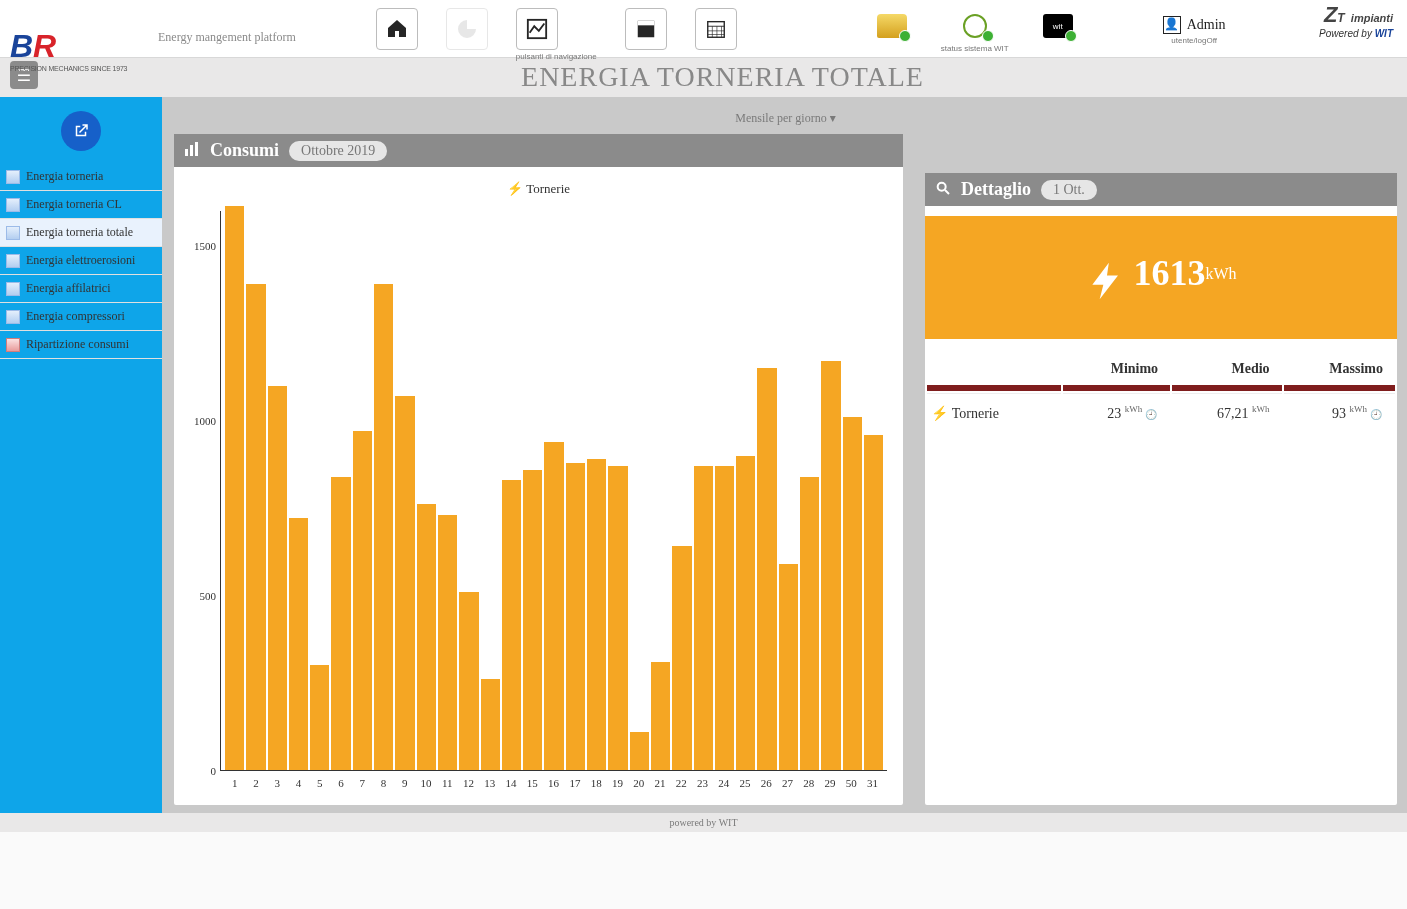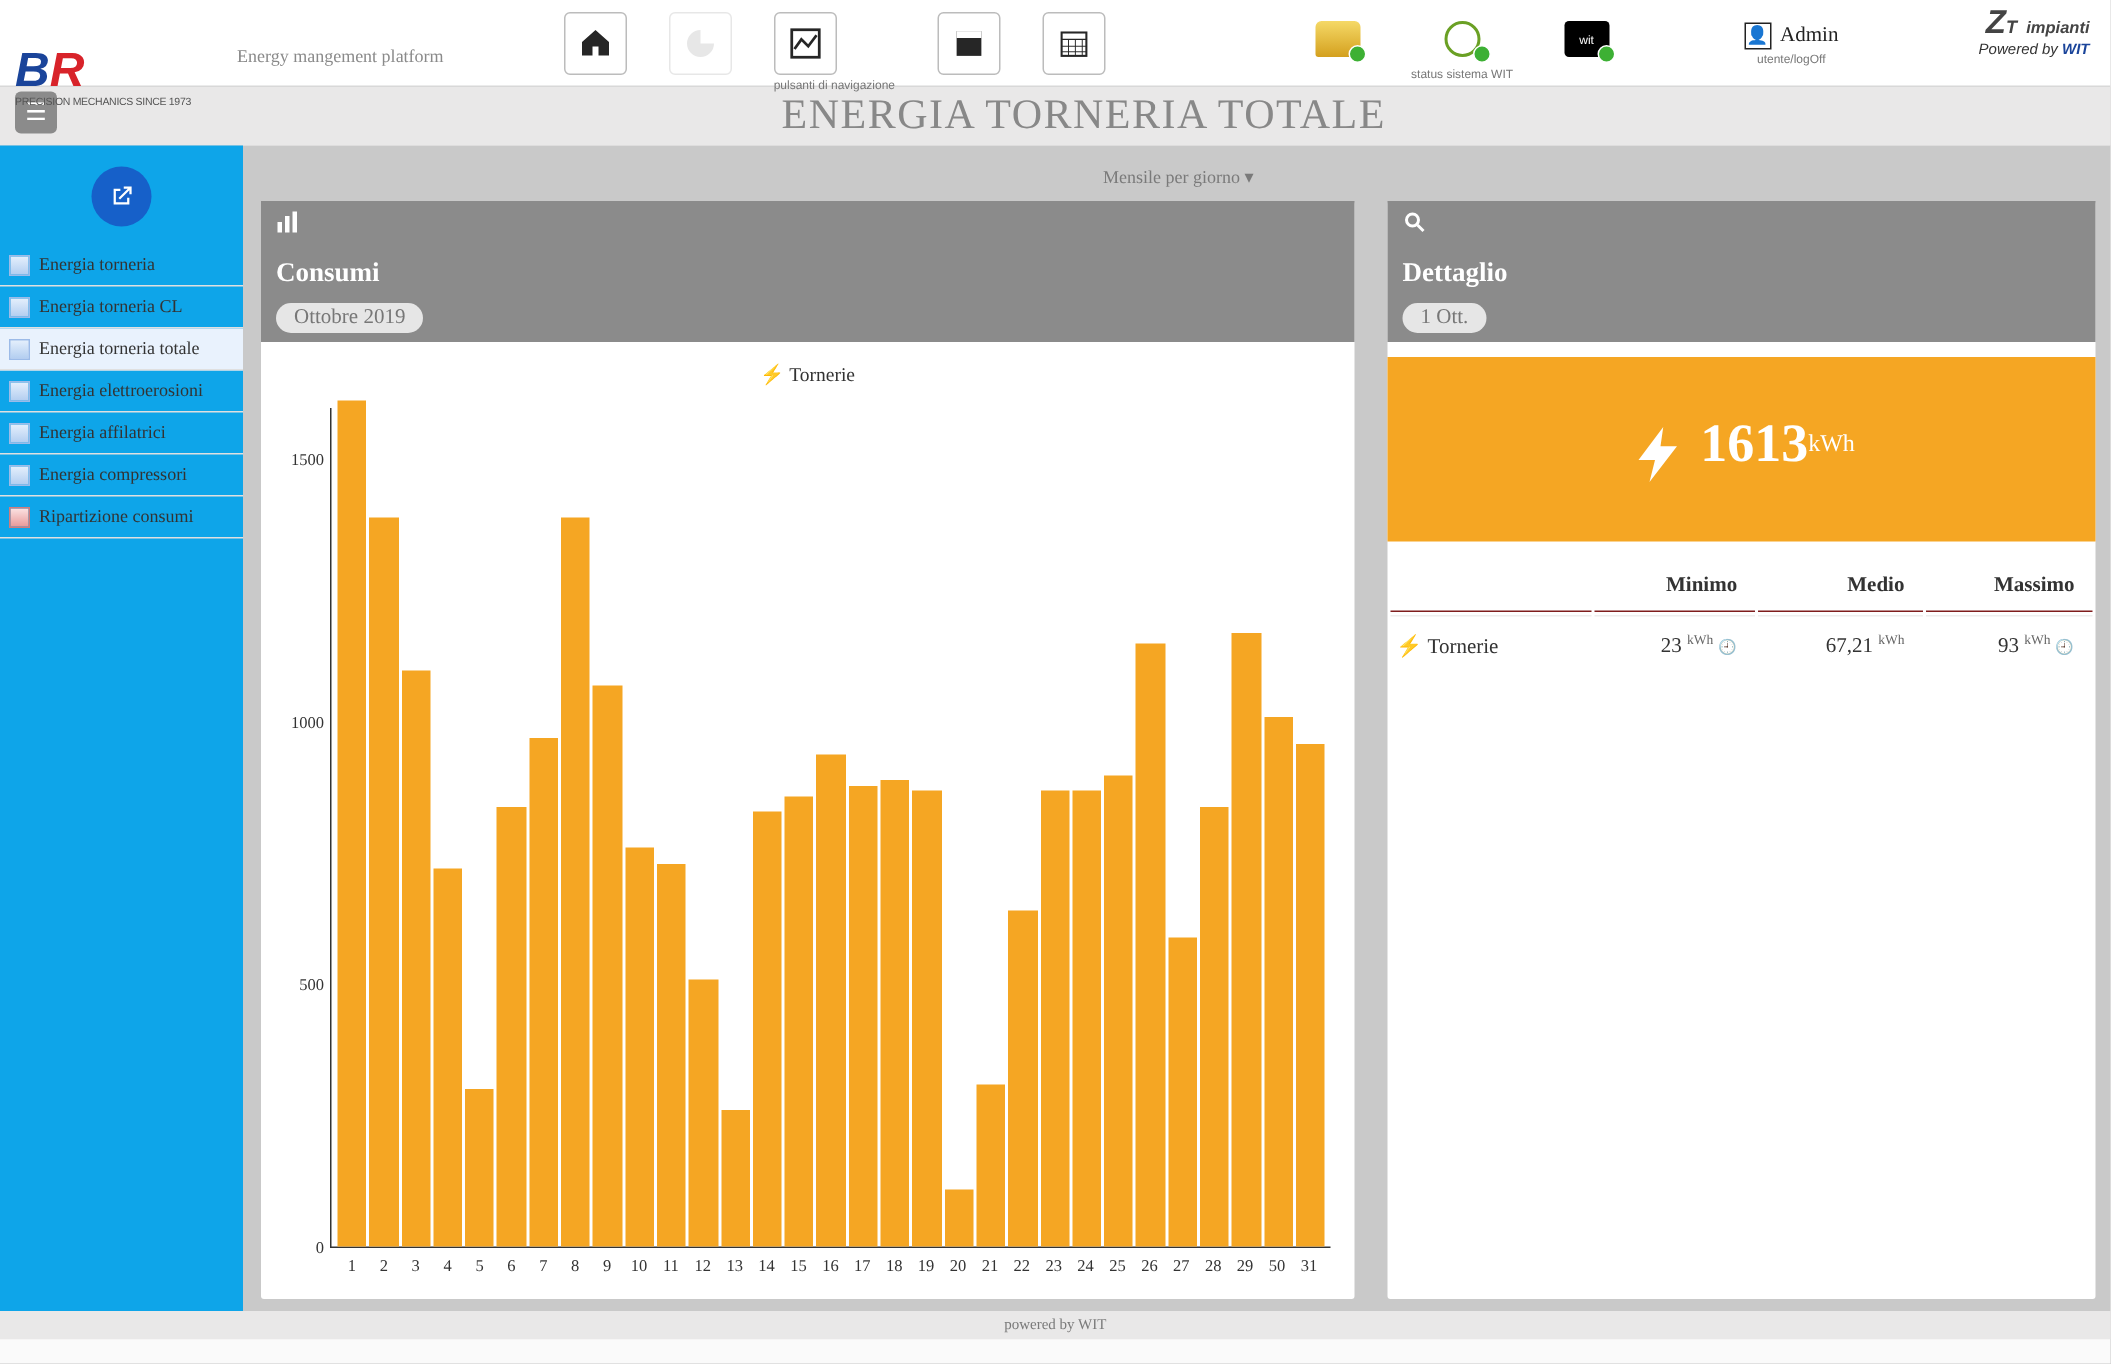--- a/index.html
+++ b/index.html
@@ -37,39 +37,39 @@
 .export-btn { width:40px;height:40px;border-radius:50%;background:#1660c9;margin:0 auto 12px auto;display:flex;align-items:center;justify-content:center;color:#fff;font-size:18px;}
 .side-item { display:flex;align-items:center;gap:6px;padding:6px 6px;border-bottom:1px solid #e0e0e0;font-size:12px;color:#333;cursor:pointer;font-family:Georgia,serif;}
 .side-item.active { background:#e9f2fd;}
 .side-ico { width:14px;height:14px;border:1px solid #9cbbe8; background:linear-gradient(#e4effc,#b3cef0);}
 .side-ico.red { border-color:#d07c7c; background:linear-gradient(#fbe2e2,#e89a9a);}
 .main { flex:1; padding:10px 0 8px 12px;}
 .period-selector { text-align:center; font-size:12px; color:#7a7a7a; padding:4px 0 8px 0; cursor:pointer;}
 .panels { display:flex; gap:22px;}
 .panel { background:#fff; border-radius:2px; }
 .consumi-panel { flex:1; min-width: 660px; padding-bottom:6px; }
-.dettaglio-panel { width: 472px; }
-.panel-hdr { background:#8b8b8b;color:#fff;padding:6px 10px;display:flex;align-items:flex-start;gap:10px;flex-direction:column;}
+.dettaglio-panel { width: 472px; margin-top: 39px; }
+.panel-hdr { background:#8b8b8b;color:#fff;padding:6px 10px;display:flex;align-items:flex-end;gap:10px;}
 .panel-hdr-title { font-size:18px; font-weight:bold;}
 .panel-hdr-badge { background:#e6e6e6;color:#777;border-radius:14px;padding:2px 12px;font-size:14px;}
 .chart-wrap { padding: 14px 16px 10px 16px; }
 .legend { text-align:center; font-size:13px; color:#333; margin-bottom:14px;}
 .bolt { color:#f5a623; font-weight:bold; }
 .chart { position:relative; height: 560px; display:flex;}
 .y-axis { width:30px; position:relative; font-size:11px; color:#333; }
 .y-tick { position:absolute; right:4px; transform:translateY(50%);}
 .plot { flex:1; border-left:1px solid #333; border-bottom:1px solid #333; position:relative; display:flex; align-items:flex-end; gap:2px; padding:0 4px;}
 .bar { flex:1; background:#f5a623; min-width:2px;}
 .x-labels { display:flex; margin-left:30px; padding:6px 4px 0 4px;}
 .x-labels span{ flex:1; text-align:center; font-size:11px; color:#333;}
 .big-kwh { background:#f5a623; color:#fff; text-align:center; padding:36px 0; margin:10px 0 12px 0;}
 .big-kwh .val { font-size:36px; font-weight:bold;}
 .big-kwh .unit { font-size:16px; vertical-align: super;}
 .det-table { width:100%; font-size:14px; }
-.det-table th { text-align:right; font-weight:bold; padding:8px 12px 8px 4px; color:#333; border-bottom:1px solid #7f1d1d;}
+.det-table th { text-align:right; font-weight:bold; padding:8px 12px 8px 4px; color:#333; border-bottom:6px solid #7f1d1d;}
 .det-table th:first-child { text-align:left;}
 .det-table td { padding:10px 12px 10px 4px; text-align:right; border-top:1px solid #eee;}
 .det-table td:first-child { text-align:left;}
 .kwh-sm { font-size:9px; vertical-align:super; color:#666;}
 .clock { font-size:10px; color:#888;}
 .footer { text-align:center; font-size:10px; color:#7a7a7a; padding:4px 0; background:#e9e8e8;}
 svg.bolt-s { width:44px; height:44px; vertical-align:middle;}
 </style>
 </head>
 <body>

